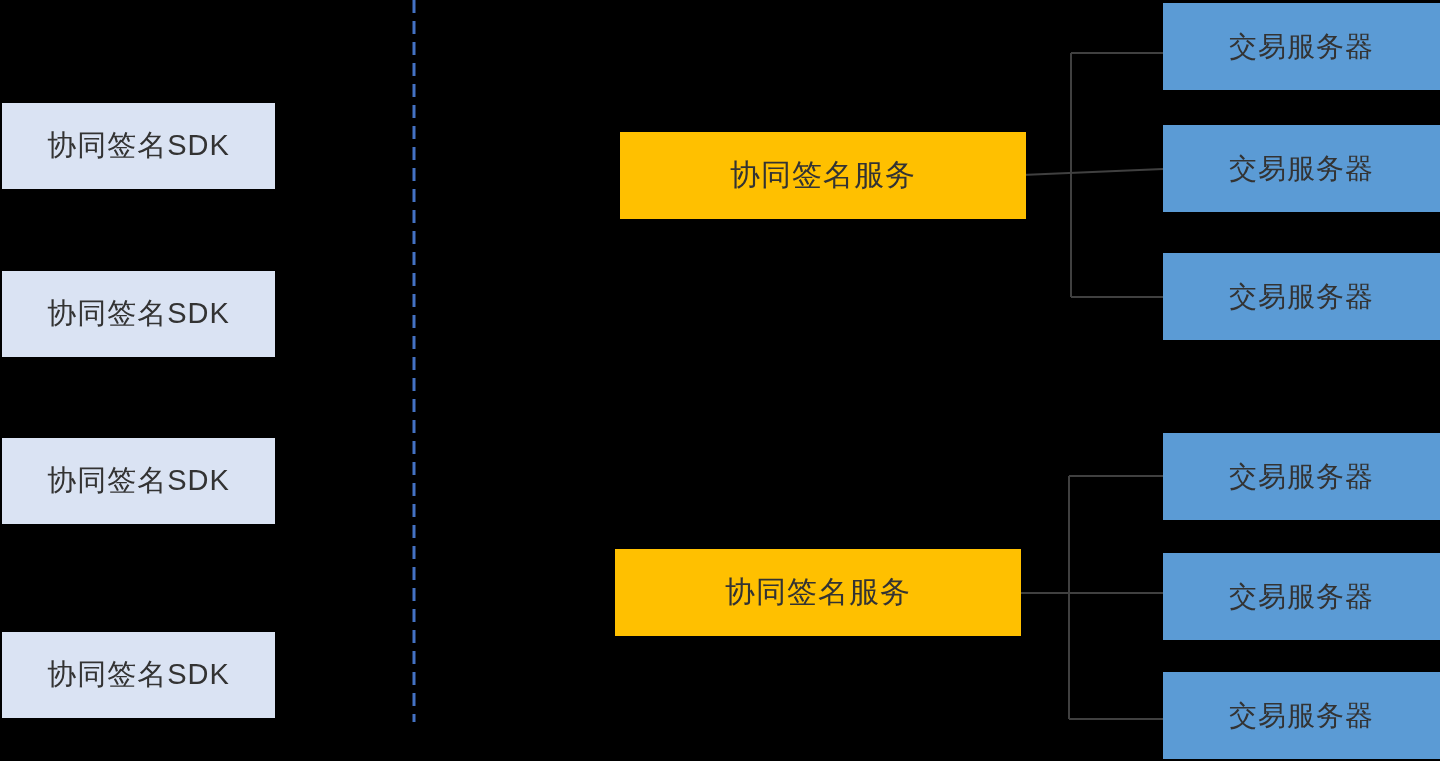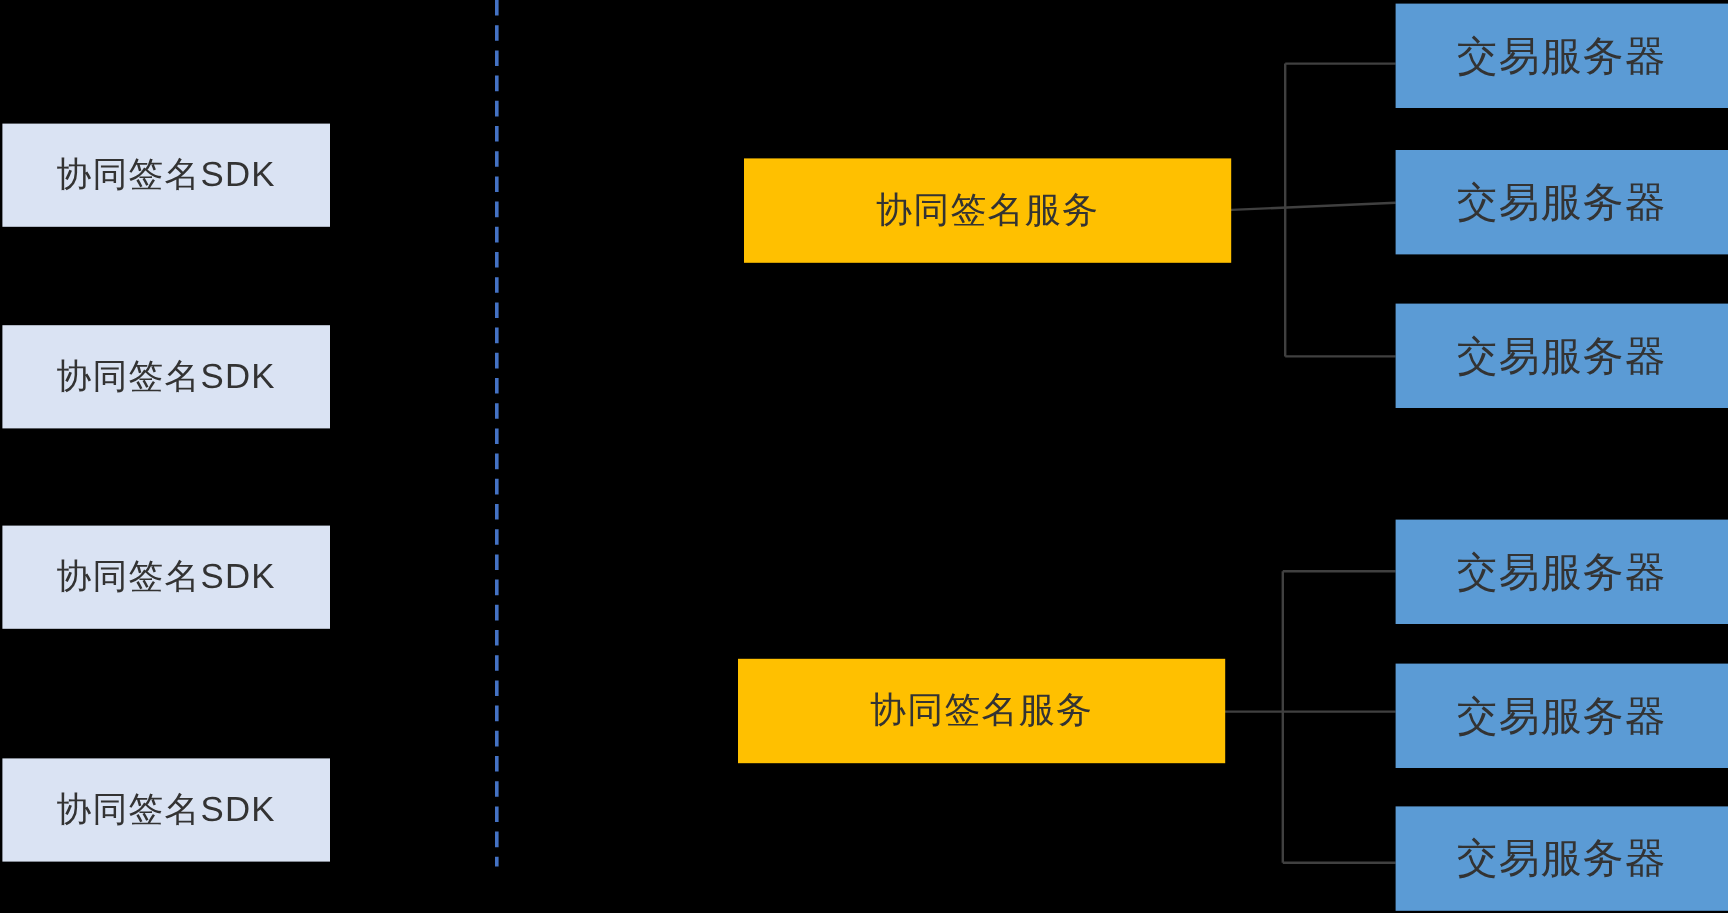--- a/index.html
+++ b/index.html
@@ -48,21 +48,21 @@
     background: #FFC000;
     font-size: 30px;
   }
   .service-1 { left: 620px; top: 132px; }
   .service-2 { left: 615px; top: 549px; }
   .server-node {
     left: 1163px;
     width: 277px;
     height: 87px;
     background: #5B9BD5;
-    font-size: 34px;
+    font-size: 28px;
   }
   .server-1 { top: 3px; }
   .server-2 { top: 125px; }
   .server-3 { top: 253px; }
   .server-4 { top: 433px; }
   .server-5 { top: 553px; }
   .server-6 { top: 672px; }
 </style>
 </head>
 <body>

